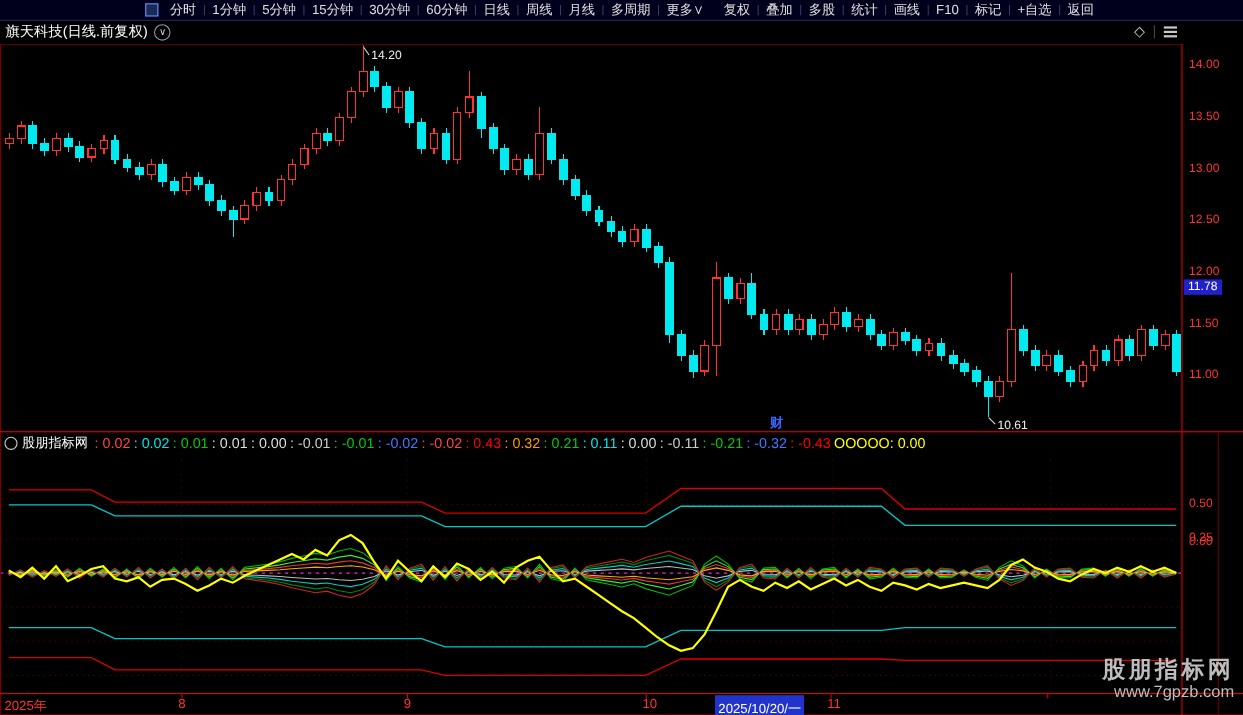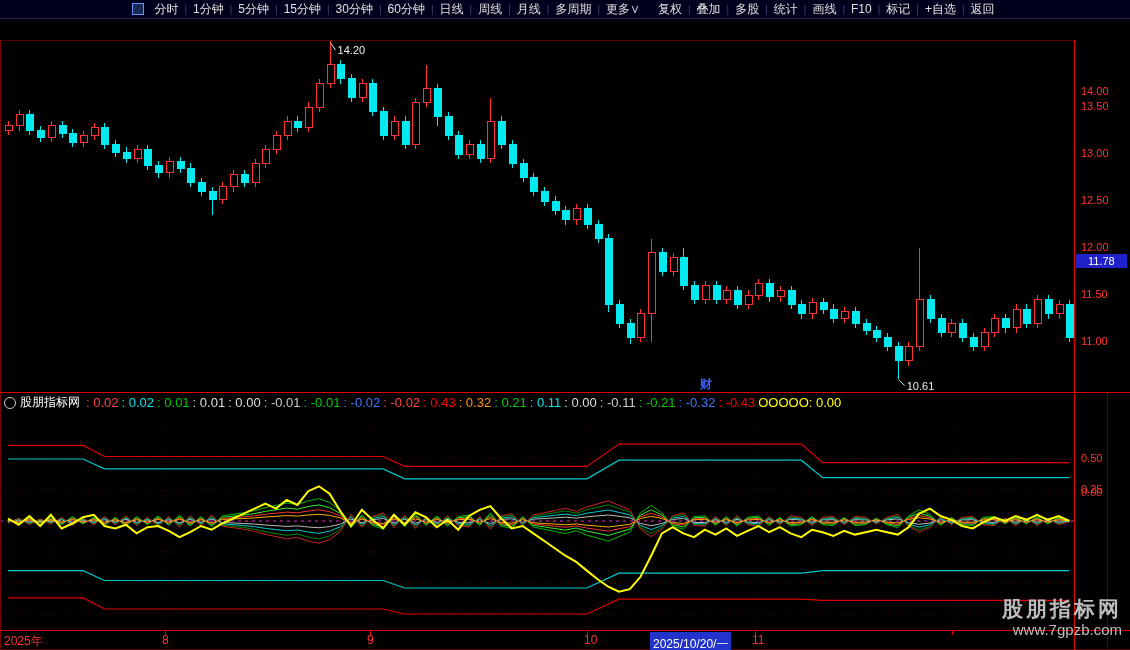--- a/index.html
+++ b/index.html
@@ -20,21 +20,21 @@
   .ring{display:inline-block;width:10px;height:10px;border:1px solid #ccc;border-radius:50%;flex:none}
   .ind-name{margin-right:2px;white-space:nowrap}
   .iv{margin-right:3px;white-space:nowrap;font-size:13px}
   #ind-chart{position:absolute;top:412px;left:0;z-index:5}
   .sep{position:absolute;left:0;width:1130px;height:1px;background:#e00000;z-index:10}
   .sep.dark{background:#5a0000}
   .left-border{position:absolute;left:0;top:40px;width:1px;height:610px;background:#7a0000;z-index:9}
   .strip-inner-line{position:absolute;left:1107px;top:393px;width:1px;height:256px;background:#6a0000;z-index:16}
   .axis-strip{position:absolute;left:1074px;top:40px;width:55px;height:610px;border-left:1px solid #e00000;z-index:15}
   .pl{position:absolute;left:6px;color:#ff3232;font-size:11px}
-  .badge{position:absolute;left:1px;color:#fff;font-size:11px;padding:1px 12px;z-index:2}
+  .badge{position:absolute;left:1px;color:#fff;font-size:11px;padding:1px 4px;z-index:2}
   .bottom-axis{position:absolute;top:631px;left:0;width:908px;height:19px;font-size:12px;z-index:12}
   .ba-item{position:absolute;top:2px;color:#ff3232;white-space:nowrap}
   .ba-hl{background:#2233cc;color:#fff;padding:4px 3px;top:1px}
   .ba-tick{position:absolute;top:0;width:1px;height:4px;background:#e00000}
   .watermark{position:absolute;right:8px;top:597px;text-align:right;color:#bdbdbd;z-index:50;line-height:1.15}
   .wm1{font-size:21px;font-weight:bold;letter-spacing:3px}
   .wm2{font-size:15px}
 </style>
 </head>
 <body>
@@ -80,20 +80,33 @@
         <span class="tb-item">F10</span>
         <span class="tb-sep">|</span>
         <span class="tb-item">标记</span>
         <span class="tb-sep">|</span>
         <span class="tb-item">+自选</span>
         <span class="tb-sep">|</span>
         <span class="tb-item">返回</span>
       </div>
   </div>
 
+  <div class="titlebar">
+    <span>旗天科技(日线.前复权)</span>
+    <span class="chev">∨</span>
+    <div class="title-icons">
+      <span>◇</span>
+      <span class="tdiv"></span>
+      <span class="burger">
+          <i></i>
+          <i></i>
+          <i></i>
+        </span>
+    </div>
+  </div>
 
   <svg id="price-chart" width="1074" height="352">
       <g shape-rendering="crispEdges">
         <line x1="8.5" y1="81.1" x2="8.5" y2="95.2" stroke="#ff3232" stroke-width="1"></line>
         <rect x="5" y="85.8" width="7" height="4.7" fill="#000" stroke="#ff3232" stroke-width="1"></rect>
         <line x1="19.5" y1="69.8" x2="19.5" y2="90.5" stroke="#ff3232" stroke-width="1"></line>
         <rect x="16" y="74.5" width="7" height="11.3" fill="#000" stroke="#ff3232" stroke-width="1"></rect>
         <line x1="29.5" y1="69.8" x2="29.5" y2="95.2" stroke="#00eaf0" stroke-width="1"></line>
         <rect x="26" y="74.5" width="7" height="16.0" fill="#00eaf0" stroke="#00eaf0" stroke-width="1"></rect>
         <line x1="40.5" y1="85.8" x2="40.5" y2="101.8" stroke="#00eaf0" stroke-width="1"></line>
@@ -334,21 +347,21 @@
       <polyline points="8.0,185.9 83.0,185.9 104.5,197.0 383.2,197.0 404.6,202.0 586.9,202.0 619.0,187.1 801.3,187.1 822.7,188.4 1069.3,188.4" fill="none" stroke="#dd0000" stroke-width="1.2"></polyline>
       <polyline points="8.0,106.5 18.7,112.7 29.4,104.0 40.2,114.0 50.9,102.8 61.6,116.4 72.3,111.5 83.0,105.3 93.8,102.8 104.5,114.0 115.2,116.4 125.9,112.7 136.6,121.4 147.4,115.2 158.1,114.0 168.8,118.9 179.5,125.1 190.2,120.2 201.0,114.0 211.7,117.7 222.4,111.5 233.1,106.5 243.8,101.6 254.6,96.6 265.3,91.6 276.0,96.6 286.7,87.9 297.4,92.9 308.2,79.2 318.9,74.3 329.6,81.7 340.3,99.1 351.0,114.0 361.8,97.8 372.5,107.8 383.2,116.4 393.9,102.8 404.6,112.7 415.4,100.3 426.1,105.3 436.8,115.2 447.5,107.8 458.2,117.7 469.0,104.0 479.7,97.8 490.4,94.1 501.1,106.5 511.8,116.4 522.6,114.0 533.3,121.4 544.0,128.8 554.7,136.3 565.4,143.7 576.2,149.9 586.9,158.6 597.6,167.3 608.3,174.7 619.0,179.7 629.8,177.2 640.5,164.8 651.2,143.7 661.9,121.4 672.6,115.2 683.4,121.4 694.1,125.1 704.8,117.7 715.5,122.6 726.2,116.4 737.0,123.9 747.7,118.9 758.4,114.0 769.1,120.2 779.8,115.2 790.6,121.4 801.3,125.1 812.0,117.7 822.7,120.2 833.4,123.9 844.2,118.9 854.9,122.6 865.6,120.2 876.3,117.7 887.0,120.2 897.8,122.6 908.5,115.2 919.2,101.6 929.9,96.6 940.6,104.0 951.4,107.8 962.1,114.0 972.8,116.4 983.5,110.2 994.2,105.3 1005.0,109.0 1015.7,104.0 1026.4,107.8 1037.1,102.8 1047.8,107.8 1058.6,104.0 1069.3,109.0" fill="none" stroke="#ffff00" stroke-width="2"></polyline>
     </svg>
 
   <div class="sep" style="top:630px"></div>
   <div class="sep dark" style="top:649px"></div>
   <div class="left-border"></div>
   <div class="strip-inner-line"></div>
 
   <div class="axis-strip" id="axis-strip">
-      <div class="pl" style="top: 13px; margin-top: 32px;">14.00</div>
+      <div class="pl" style="top: 13px;">14.00</div>
       <div class="pl" style="top: 60px;">13.50</div>
       <div class="pl" style="top: 107px;">13.00</div>
       <div class="pl" style="top: 154px;">12.50</div>
       <div class="pl" style="top: 201px;">12.00</div>
       <div class="pl" style="top: 248px;">11.50</div>
       <div class="pl" style="top: 295px;">11.00</div>
       <div class="badge" style="top: 214px; background: rgb(33, 33, 204);">11.78</div>
       <div class="pl" style="top: 412px;">0.50</div>
       <div class="pl" style="top: 443px;">0.25</div>
       <div class="pl" style="top: 446px; font-style: italic;">0.00</div>

